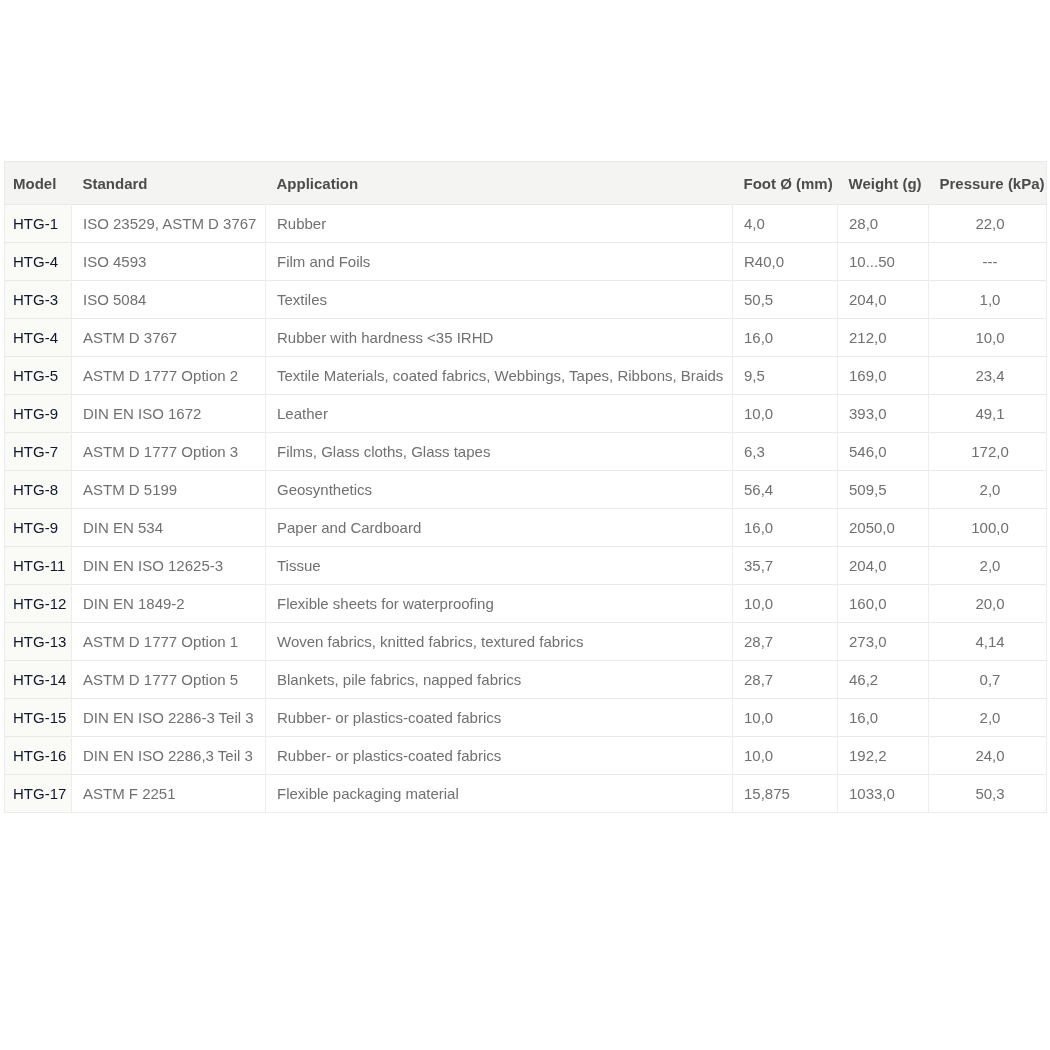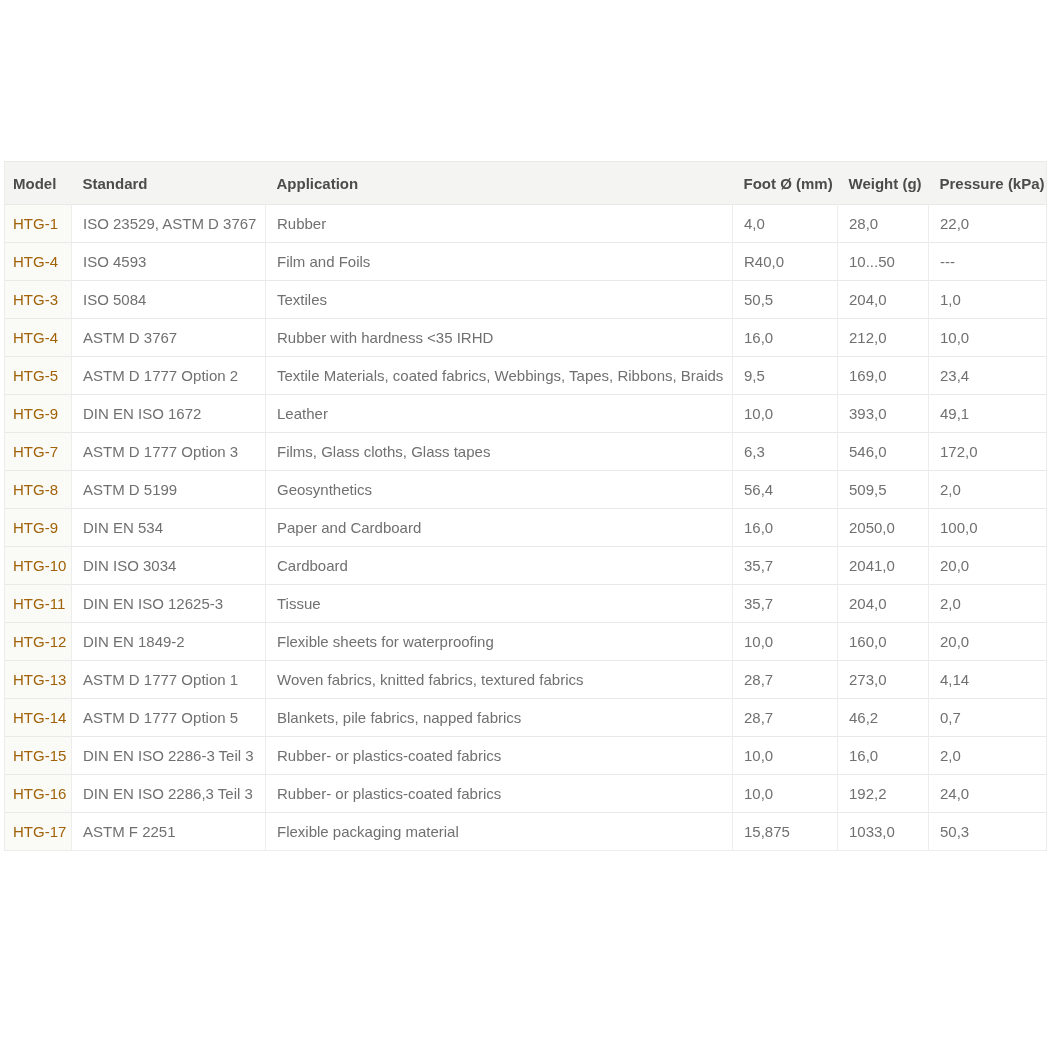--- a/index.html
+++ b/index.html
@@ -55,24 +55,24 @@
     font-size: 15px;
     color: #707070;
     padding: 0 6px 0 11px;
     border-top: 1px solid #e9e9e7;
     border-right: 1px solid #ededeb;
     background: #ffffff;
     white-space: nowrap;
     overflow: hidden;
     vertical-align: middle;
   }
-  tbody td:last-child { border-right: none; }
+  tbody td:last-child { border-right: none; text-align: center; }
   tbody td.cell-model {
     background: #fafaf7;
-    color: #a16207;
+    color: #0f172a;
     padding-left: 8px;
     cursor: pointer;
   }
 </style>
 </head>
 <body>
 
 <div class="page">
   <div class="table-wrap">
     <table class="spec-table">
@@ -161,28 +161,20 @@
           </tr>
           <tr>
             <td class="cell-model">HTG-9</td>
             <td class="cell-standard">DIN EN 534</td>
             <td class="cell-application">Paper and Cardboard</td>
             <td class="cell-foot">16,0</td>
             <td class="cell-weight">2050,0</td>
             <td class="cell-pressure">100,0</td>
           </tr>
           <tr>
-            <td class="cell-model">HTG-10</td>
-            <td class="cell-standard">DIN ISO 3034</td>
-            <td class="cell-application">Cardboard</td>
-            <td class="cell-foot">35,7</td>
-            <td class="cell-weight">2041,0</td>
-            <td class="cell-pressure">20,0</td>
-          </tr>
-          <tr>
             <td class="cell-model">HTG-11</td>
             <td class="cell-standard">DIN EN ISO 12625-3</td>
             <td class="cell-application">Tissue</td>
             <td class="cell-foot">35,7</td>
             <td class="cell-weight">204,0</td>
             <td class="cell-pressure">2,0</td>
           </tr>
           <tr>
             <td class="cell-model">HTG-12</td>
             <td class="cell-standard">DIN EN 1849-2</td>

